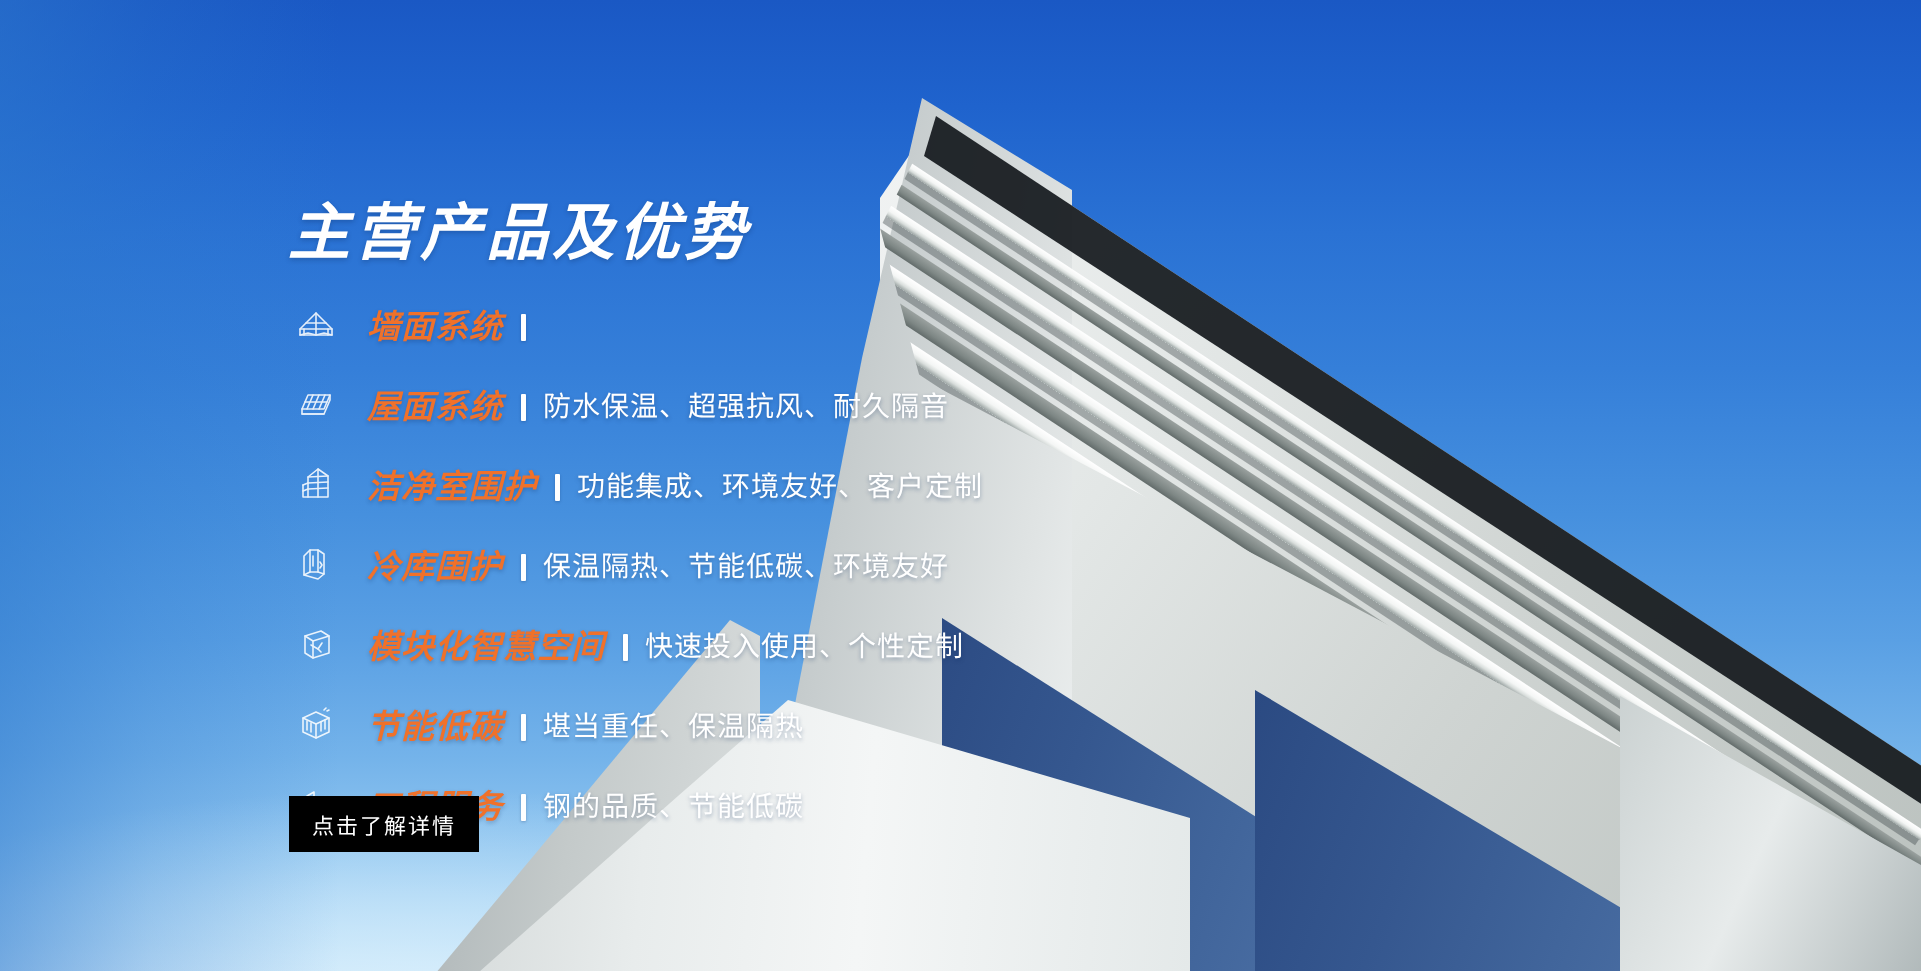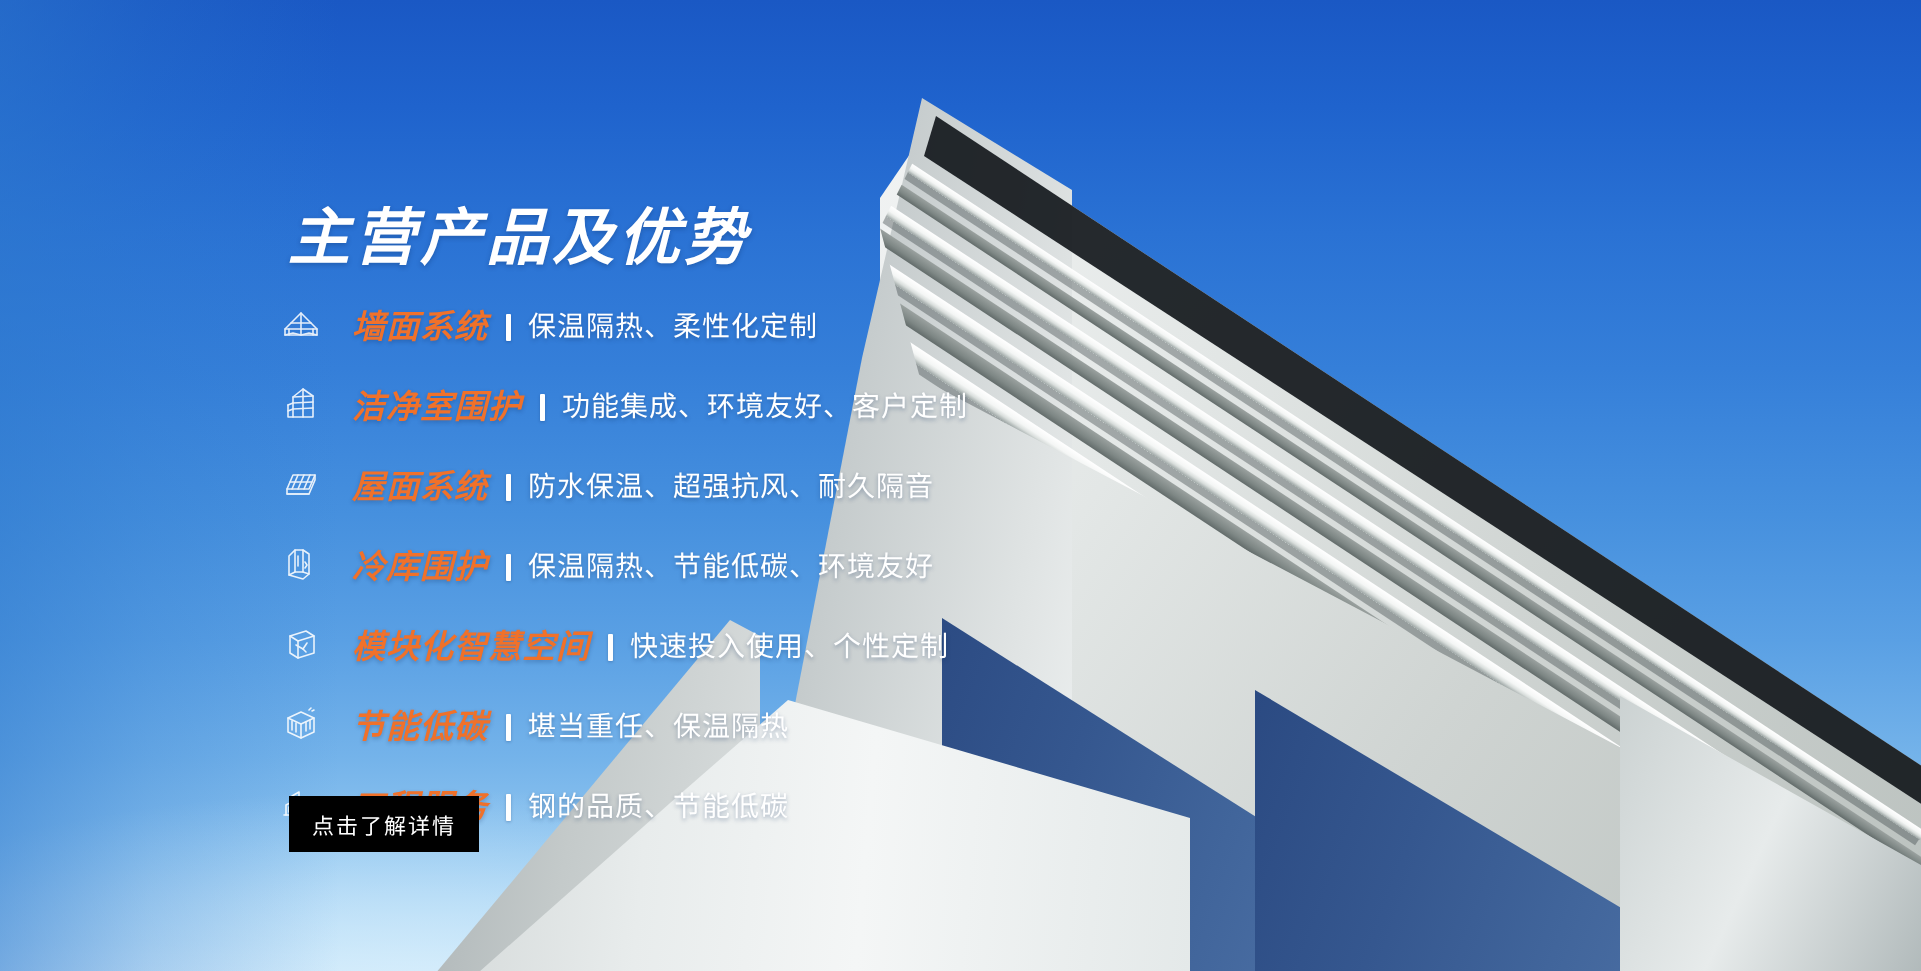--- a/index.html
+++ b/index.html
@@ -100,25 +100,25 @@
   .photo-soft{
     position:absolute;inset:0;
     background:linear-gradient(90deg,rgba(45,120,205,.55) 0px,rgba(45,120,205,.25) 150px,rgba(45,120,205,0) 340px);
   }
   
   .content{position:absolute;left:0;top:0;width:1921px;height:971px;}
   .title{
     position:absolute;left:288px;top:207px;
     font-size:62px;line-height:1;font-weight:bold;font-style:italic;
     color:#ffffff;letter-spacing:4px;
-    font-family:Liberation Sans, sans-serif;
+    font-family:Liberation Mono, monospace;
     text-shadow:0 2px 5px rgba(10,40,90,.30);
     white-space:nowrap;
   }
-  .list{position:absolute;left:280px;top:303px;}
+  .list{position:absolute;left:295px;top:303px;}
   .row{
     display:flex;align-items:center;height:42px;margin-bottom:38px;
     white-space:nowrap;
   }
   .ico{
     width:42px;height:40px;flex:0 0 42px;margin-right:30px;
     display:flex;align-items:center;justify-content:center;
     opacity:.95;
   }
   .ico svg{display:block;}
@@ -201,58 +201,57 @@
                 <path d="M20 6 L20 28"></path>
                 <path d="M10 16 L30 16"></path>
                 <path d="M8 22 L8 28"></path>
                 <path d="M32 22 L32 28"></path>
                 <path d="M4 28 L12 26 L20 28 L28 26 L36 28"></path>
               </g>
             </svg>
           </span>
           <span class="rtitle">墙面系统</span>
           <span class="sep"></span>
-          <span class="rdesc">保温隔热、柔性化定制</span>
+        </div>
+        <div class="row">
+          <span class="ico">
+            <svg width="40" height="34" viewBox="0 0 40 34">
+              <g fill="none" stroke="#ffffff" stroke-width="1.6" stroke-linejoin="round" stroke-linecap="round" opacity="0.92">
+                <path d="M12 8 L34 8 L28 22 L6 22 Z"></path>
+                <path d="M6 22 L6 27 L28 27 L34 13 L34 8"></path>
+                <path d="M6 27 L28 27"></path>
+                <path d="M17 8 L11 22"></path>
+                <path d="M23 8 L17 22"></path>
+                <path d="M29 8 L23 22"></path>
+                <path d="M9 15 L31 15"></path>
+              </g>
+            </svg>
+          </span>
+          <span class="rtitle">屋面系统</span>
+          <span class="sep"></span>
+          <span class="rdesc">防水保温、超强抗风、耐久隔音</span>
         </div>
         <div class="row">
           <span class="ico">
             <svg width="40" height="36" viewBox="0 0 40 36">
               <g fill="none" stroke="#ffffff" stroke-width="1.6" stroke-linejoin="round" stroke-linecap="round" opacity="0.92">
                 <path d="M22 3 L32 10 L32 31 L22 31 Z"></path>
                 <path d="M22 3 L12 11 L12 31 L22 31"></path>
                 <path d="M12 11 L32 10"></path>
                 <path d="M12 17 L32 16"></path>
                 <path d="M12 23 L32 22"></path>
                 <path d="M7 19 L12 17"></path>
                 <path d="M7 19 L7 31 L12 31"></path>
                 <path d="M7 25 L12 23"></path>
               </g>
             </svg>
           </span>
           <span class="rtitle">洁净室围护</span>
           <span class="sep"></span>
           <span class="rdesc">功能集成、环境友好、客户定制</span>
-        </div>
-        <div class="row">
-          <span class="ico">
-            <svg width="40" height="34" viewBox="0 0 40 34">
-              <g fill="none" stroke="#ffffff" stroke-width="1.6" stroke-linejoin="round" stroke-linecap="round" opacity="0.92">
-                <path d="M12 8 L34 8 L28 22 L6 22 Z"></path>
-                <path d="M6 22 L6 27 L28 27 L34 13 L34 8"></path>
-                <path d="M6 27 L28 27"></path>
-                <path d="M17 8 L11 22"></path>
-                <path d="M23 8 L17 22"></path>
-                <path d="M29 8 L23 22"></path>
-                <path d="M9 15 L31 15"></path>
-              </g>
-            </svg>
-          </span>
-          <span class="rtitle">屋面系统</span>
-          <span class="sep"></span>
-          <span class="rdesc">防水保温、超强抗风、耐久隔音</span>
         </div>
         <div class="row">
           <span class="ico">
             <svg width="40" height="36" viewBox="0 0 40 36">
               <g fill="none" stroke="#ffffff" stroke-width="1.6" stroke-linejoin="round" stroke-linecap="round" opacity="0.92">
                 <path d="M14 4 L22 4 L22 26 L14 26 Z"></path>
                 <path d="M22 4 L28 8 L28 28 L22 26"></path>
                 <path d="M14 26 L8 29 L8 10 L14 4"></path>
                 <path d="M8 29 L22 33 L28 28"></path>
                 <path d="M24 16 L26 19 L24 22"></path>

